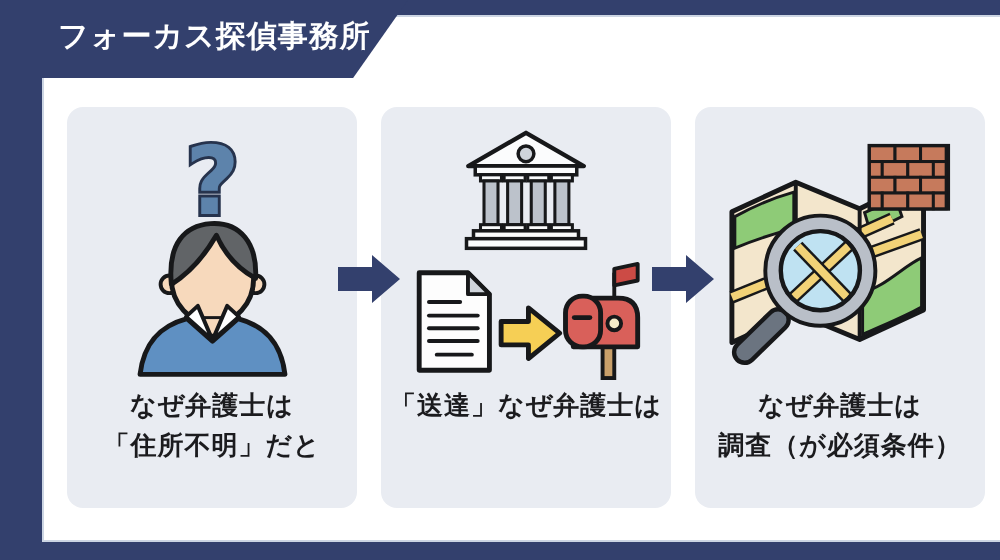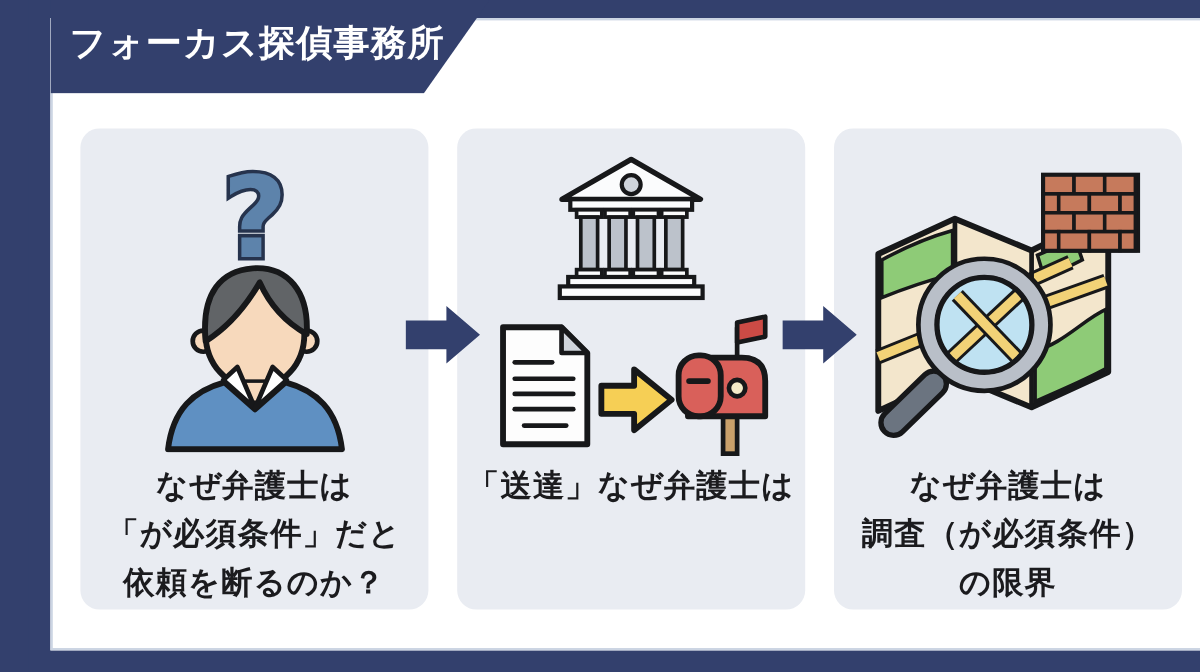--- a/index.html
+++ b/index.html
@@ -60,22 +60,21 @@
         <ellipse cx="120" cy="152" rx="42" ry="46" fill="#f7d9bc" stroke="#17181a" stroke-width="5"></ellipse>
         <path d="M78,158 C74,116 92,98 118,96 C148,94 166,116 164,152 C146,142 132,126 124,108 C110,132 94,148 78,158 Z" fill="#616467" stroke="#17181a" stroke-width="5" stroke-linejoin="round"></path>
         <rect x="107" y="192" width="26" height="18" fill="#f7d9bc" stroke="#17181a" stroke-width="3"></rect>
         <path d="M46,250 C50,216 68,200 94,193 L120,216 L146,193 C172,200 190,216 194,250 Z" fill="#5f90c2" stroke="#17181a" stroke-width="5" stroke-linejoin="round"></path>
         <path d="M93,191 L120,215 L105,180 Z" fill="#ffffff" stroke="#17181a" stroke-width="4" stroke-linejoin="round"></path>
         <path d="M147,191 L120,215 L135,180 Z" fill="#ffffff" stroke="#17181a" stroke-width="4" stroke-linejoin="round"></path>
       </svg>
     </div>
     <div class="step-text">
       <div>なぜ弁護士は</div>
-      <div>「が必須条件」だと</div>
-      <div>依頼を断るのか？</div>
+      <div>「住所不明」だと</div>
     </div>
   </div>
 
   <div class="panel p2">
     <div class="icon-area">
       <svg width="140" height="127" viewBox="0 0 160 145">
         <path d="M14,48 L80,10 L146,48 Z" fill="#fbfcfd" stroke="#17181a" stroke-width="5" stroke-linejoin="round"></path>
         <circle cx="80" cy="34" r="9" fill="#cfd4db" stroke="#17181a" stroke-width="4"></circle>
         <rect x="22" y="48" width="116" height="10" fill="#fbfcfd" stroke="#17181a" stroke-width="4"></rect>
         <rect x="28" y="58" width="24" height="7" fill="#fbfcfd" stroke="#17181a" stroke-width="3.5"></rect>
@@ -171,21 +170,20 @@
           </g>
           <circle cx="105" cy="135" r="48" fill="none" stroke="#17181a" stroke-width="20"></circle>
           <circle cx="105" cy="135" r="48" fill="none" stroke="#b9bfc8" stroke-width="12"></circle>
           <circle cx="105" cy="135" r="41" fill="none" stroke="#17181a" stroke-width="3"></circle>
         </g>
       </svg>
     </div>
     <div class="step-text">
       <div>なぜ弁護士は</div>
       <div>調査（が必須条件）</div>
-      <div>の限界</div>
     </div>
   </div>
 
   <svg class="arrow a1" width="62" height="50" viewBox="0 0 62 50">
     <polygon points="0,13 34,13 34,1 62,25 34,49 34,37 0,37" fill="#33406d"></polygon>
   </svg>
   <svg class="arrow a2" width="62" height="50" viewBox="0 0 62 50">
     <polygon points="0,13 34,13 34,1 62,25 34,49 34,37 0,37" fill="#33406d"></polygon>
   </svg>
 </div>

